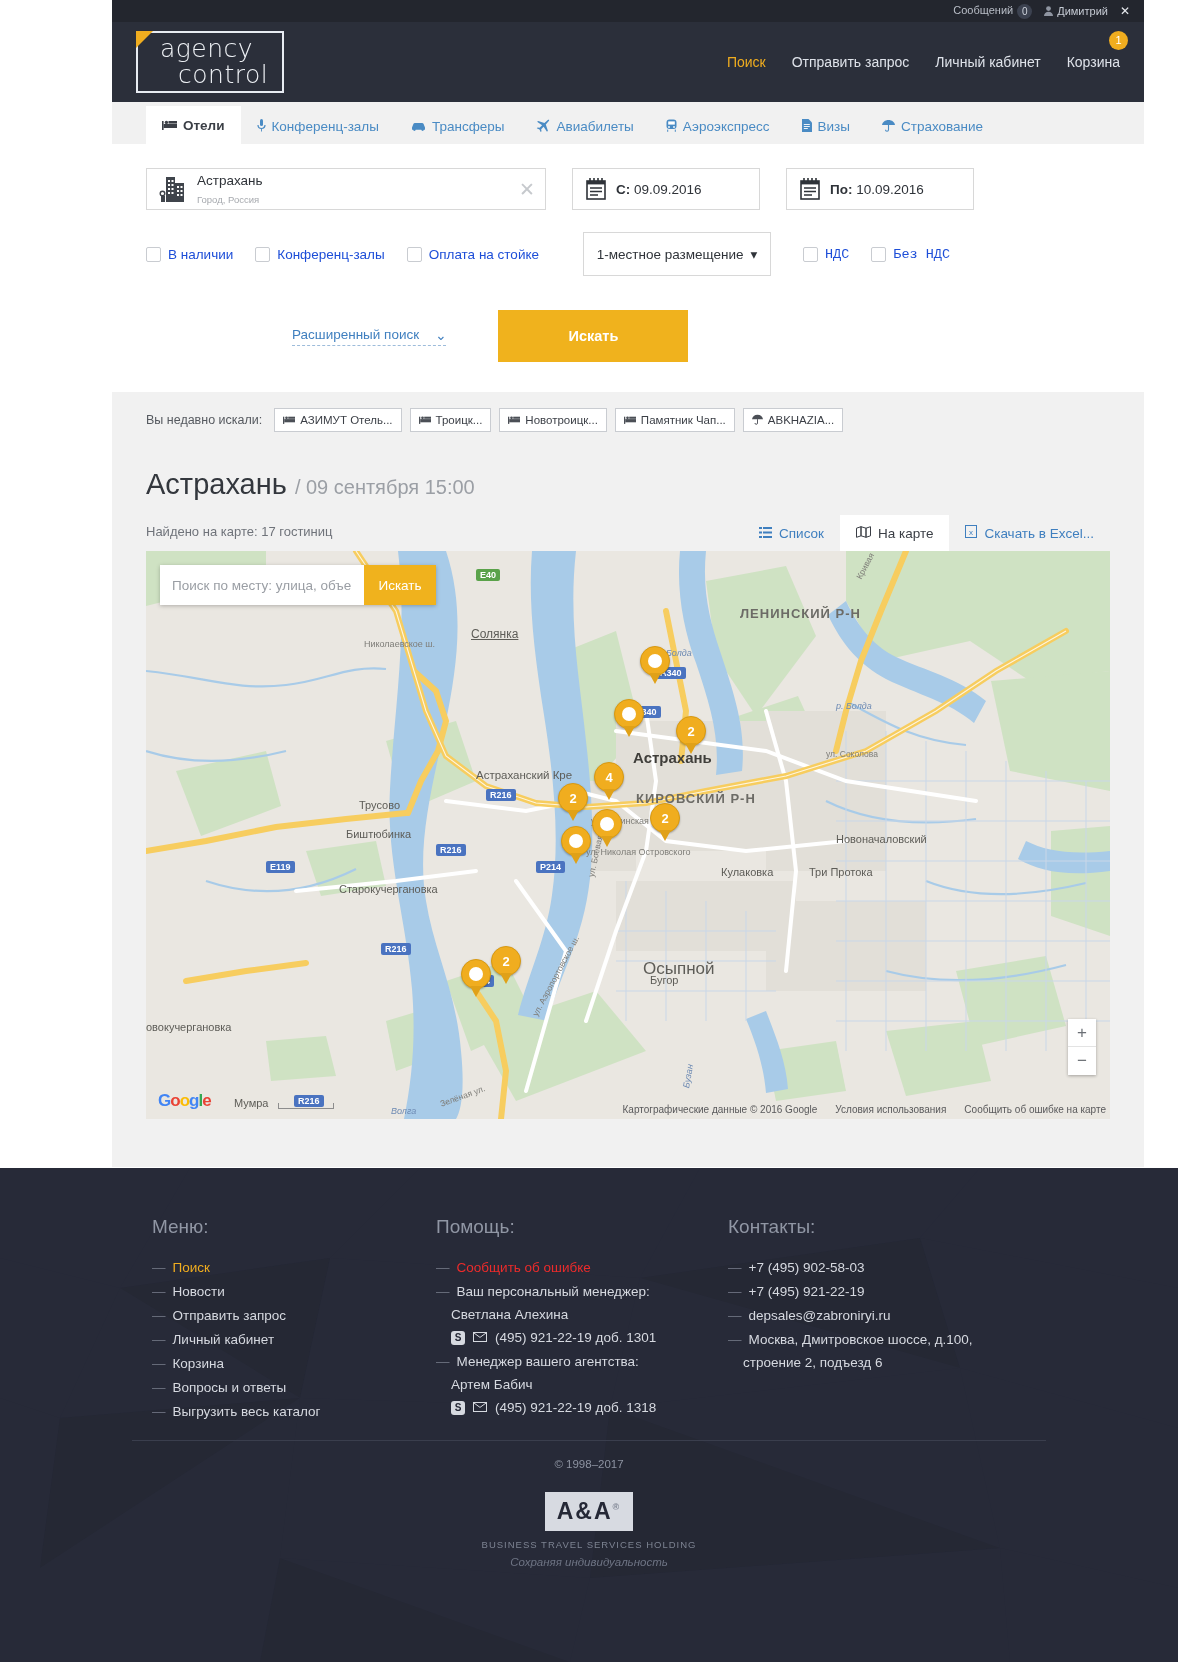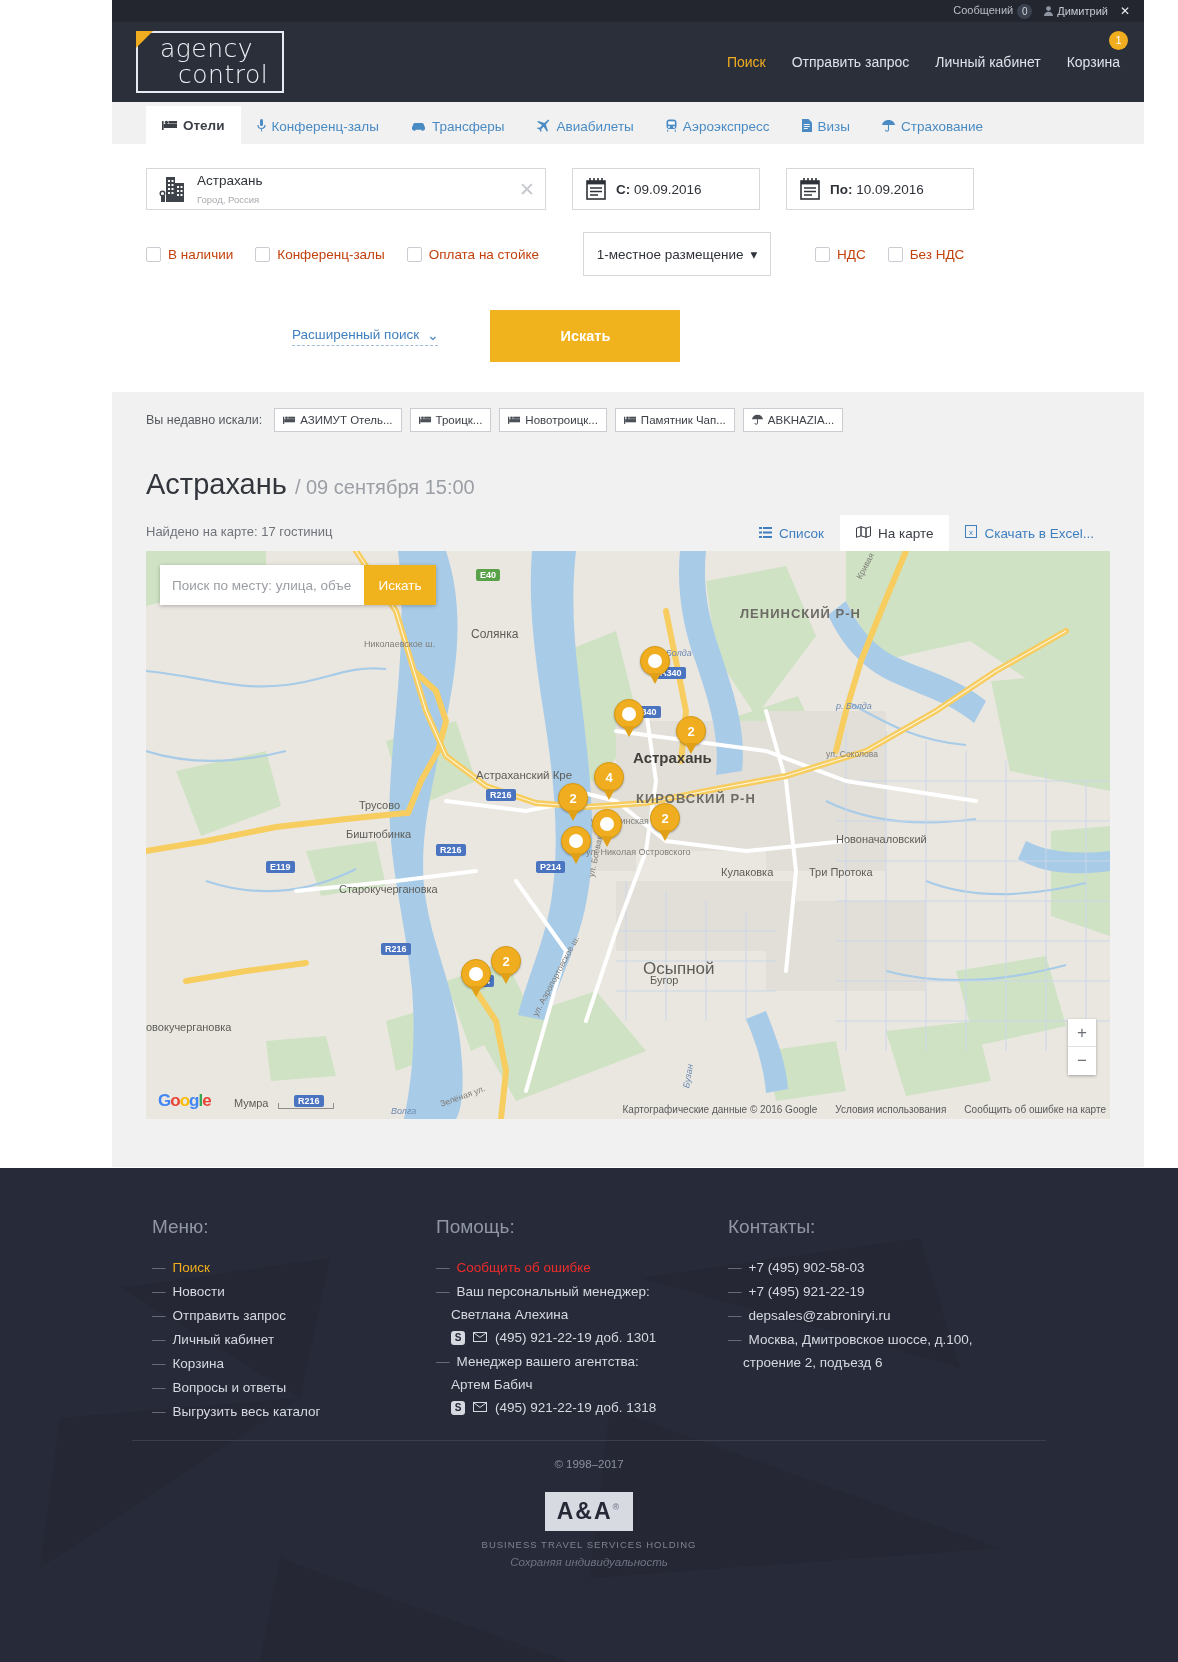--- a/index.html
+++ b/index.html
@@ -100,33 +100,33 @@
     flex: 0 0 188px; height: 42px; border: 1px solid #d8d8d8; background: #fff;
     display: flex; align-items: center; gap: 9px; padding: 0 12px; cursor: pointer;
   }
   .date-lbl { font-size: 13.5px; color: #2f3339; }
   .date-lbl b { font-weight: bold; }
   .cal-ic { width: 22px; height: 24px; position: relative; }
 
   .row2 { display: flex; align-items: center; gap: 0; margin-top: 22px; }
   .chk { display: flex; align-items: center; gap: 7px; margin-right: 22px; cursor: pointer; }
   .chk .box { width: 15px; height: 15px; border: 1px solid #c9ccd1; border-radius: 2px; background: #fff; }
-  .chk span.t { font-size: 13.5px; color: #c2410c; }
+  .chk span.t { font-size: 13.5px; color: #1d4ed8; }
   .select-box {
     width: 188px; height: 44px; border: 1px solid #d8d8d8; background: #fff;
     display: flex; align-items: center; justify-content: center; gap: 7px;
     font-size: 13.5px; color: #2f3339; cursor: pointer; margin-left: 22px;
   }
-  .nds-group { display: flex; margin-left: 44px; }
+  .nds-group { display: flex; margin-left: 32px; font-family: Liberation Mono, monospace; }
 
   .row3 { display: flex; align-items: center; margin-top: 34px; }
   .adv {
     color: #3f7fbf; font-size: 13.5px; cursor: pointer;
     border-bottom: 1px dashed #9dbcdb; padding-bottom: 2px;
-    display: flex; align-items: center; gap: 8px; margin-left: 146px;
+    display: flex; align-items: center; gap: 16px; margin-left: 146px;
   }
   .btn-search {
     margin-left: 52px; width: 190px; height: 52px; background: #f0b21d;
     color: #fff; font-size: 14.5px; font-weight: bold; border: none;
     cursor: pointer; font-family: inherit;
   }
 
   
   .recent {
     background: #f1f1f1; padding: 16px 34px 12px 34px;
@@ -676,21 +676,21 @@
           </g>
           <g stroke="#ffffff" stroke-width="1.1" fill="none" opacity=".8">
             <path d="M210 0 250 60 268 120 280 160 300 205 340 235 390 252 440 256 500 252 560 240 640 225 720 200 790 160 850 120 920 80"></path>
           </g>
         </svg>
 
         <div id="map-overlay">
             <div class="map-label" style="left: 594px; top: 55px; font-size: 13px; color: rgb(108, 107, 102); font-weight: bold; letter-spacing: 1px;">ЛЕНИНСКИЙ Р-Н</div>
             <div class="map-label" style="left: 490px; top: 240px; font-size: 13px; color: rgb(108, 107, 102); font-weight: bold; letter-spacing: 1px;">КИРОВСКИЙ Р-Н</div>
             <div class="map-label" style="left: 487px; top: 198px; font-size: 15px; color: rgb(63, 62, 58); font-weight: bold; letter-spacing: 0px;">Астрахань</div>
-            <div class="map-label" style="left: 325px; top: 76px; font-size: 12px; color: rgb(93, 92, 87); font-weight: normal; letter-spacing: 0px;">Солянка</div>
+            <div class="map-label" style="left: 325px; top: 76px; font-size: 12px; color: rgb(93, 92, 87); font-weight: normal; letter-spacing: 0px; text-decoration: underline;">Солянка</div>
             <div class="map-label" style="left: 218px; top: 88px; font-size: 9px; color: rgb(126, 125, 120); font-weight: normal; letter-spacing: 0px;">Николаевское ш.</div>
             <div class="map-label" style="left: 213px; top: 248px; font-size: 11px; color: rgb(93, 92, 87); font-weight: normal; letter-spacing: 0px;">Трусово</div>
             <div class="map-label" style="left: 200px; top: 277px; font-size: 11px; color: rgb(93, 92, 87); font-weight: normal; letter-spacing: 0px;">Биштюбинка</div>
             <div class="map-label" style="left: 193px; top: 332px; font-size: 11px; color: rgb(93, 92, 87); font-weight: normal; letter-spacing: 0px;">Старокучергановка</div>
             <div class="map-label" style="left: 0px; top: 470px; font-size: 11px; color: rgb(93, 92, 87); font-weight: normal; letter-spacing: 0px;">овокучергановка</div>
             <div class="map-label" style="left: 330px; top: 218px; font-size: 11.5px; color: rgb(93, 92, 87); font-weight: normal; letter-spacing: 0px;">Астраханский Кре</div>
             <div class="map-label" style="left: 445px; top: 265px; font-size: 9px; color: rgb(126, 125, 120); font-weight: normal; letter-spacing: 0px;">ул. Бакинская</div>
             <div class="map-label" style="left: 440px; top: 296px; font-size: 9px; color: rgb(126, 125, 120); font-weight: normal; letter-spacing: 0px;">ул. Николая Островского</div>
             <div class="map-label" style="left: 690px; top: 282px; font-size: 11px; color: rgb(93, 92, 87); font-weight: normal; letter-spacing: 0px;">Новоначаловский</div>
             <div class="map-label" style="left: 575px; top: 315px; font-size: 11px; color: rgb(93, 92, 87); font-weight: normal; letter-spacing: 0px;">Кулаковка</div>

